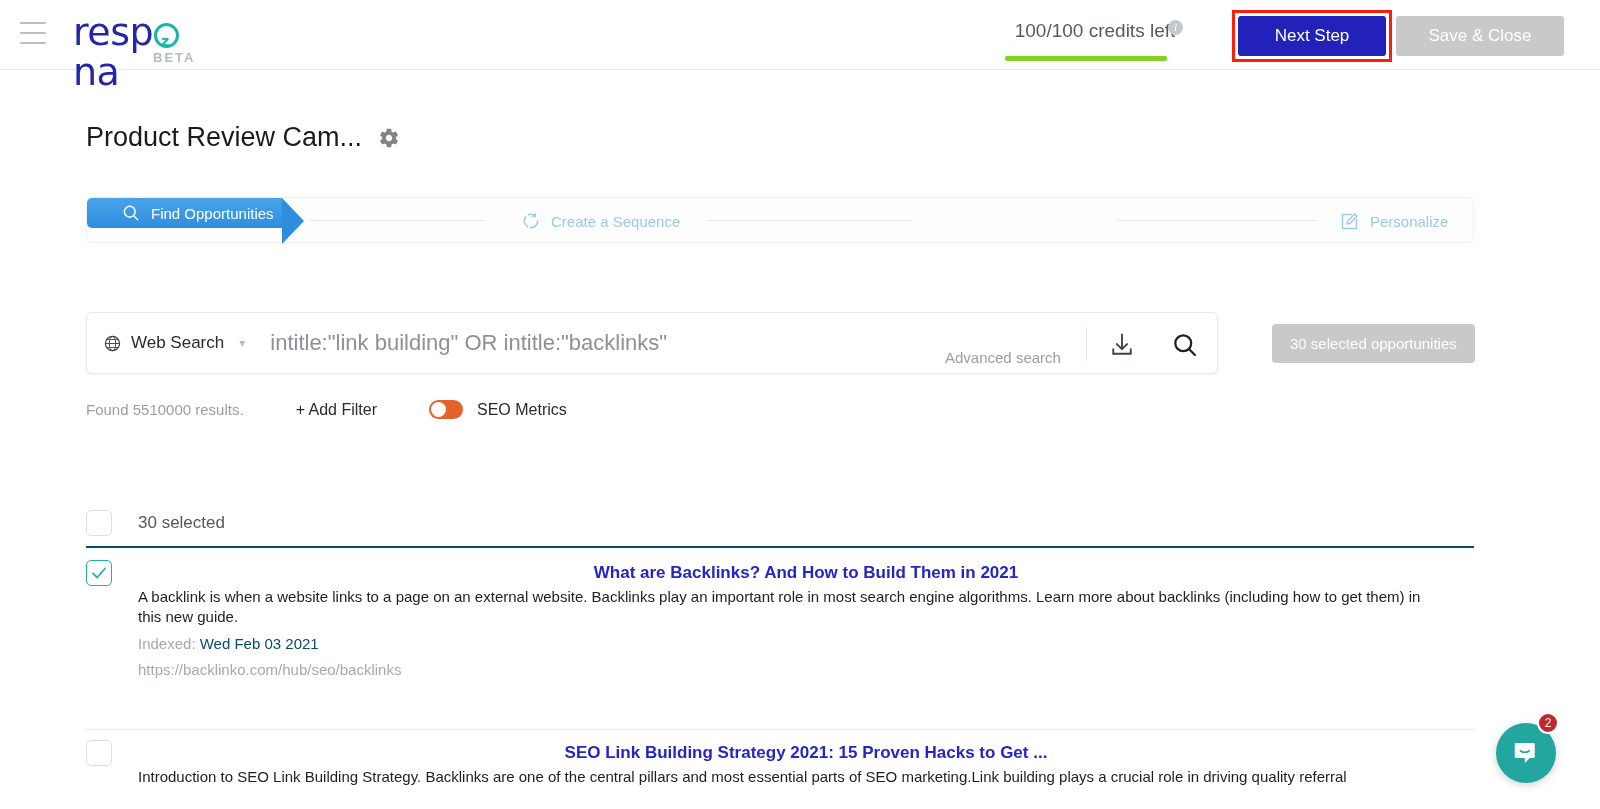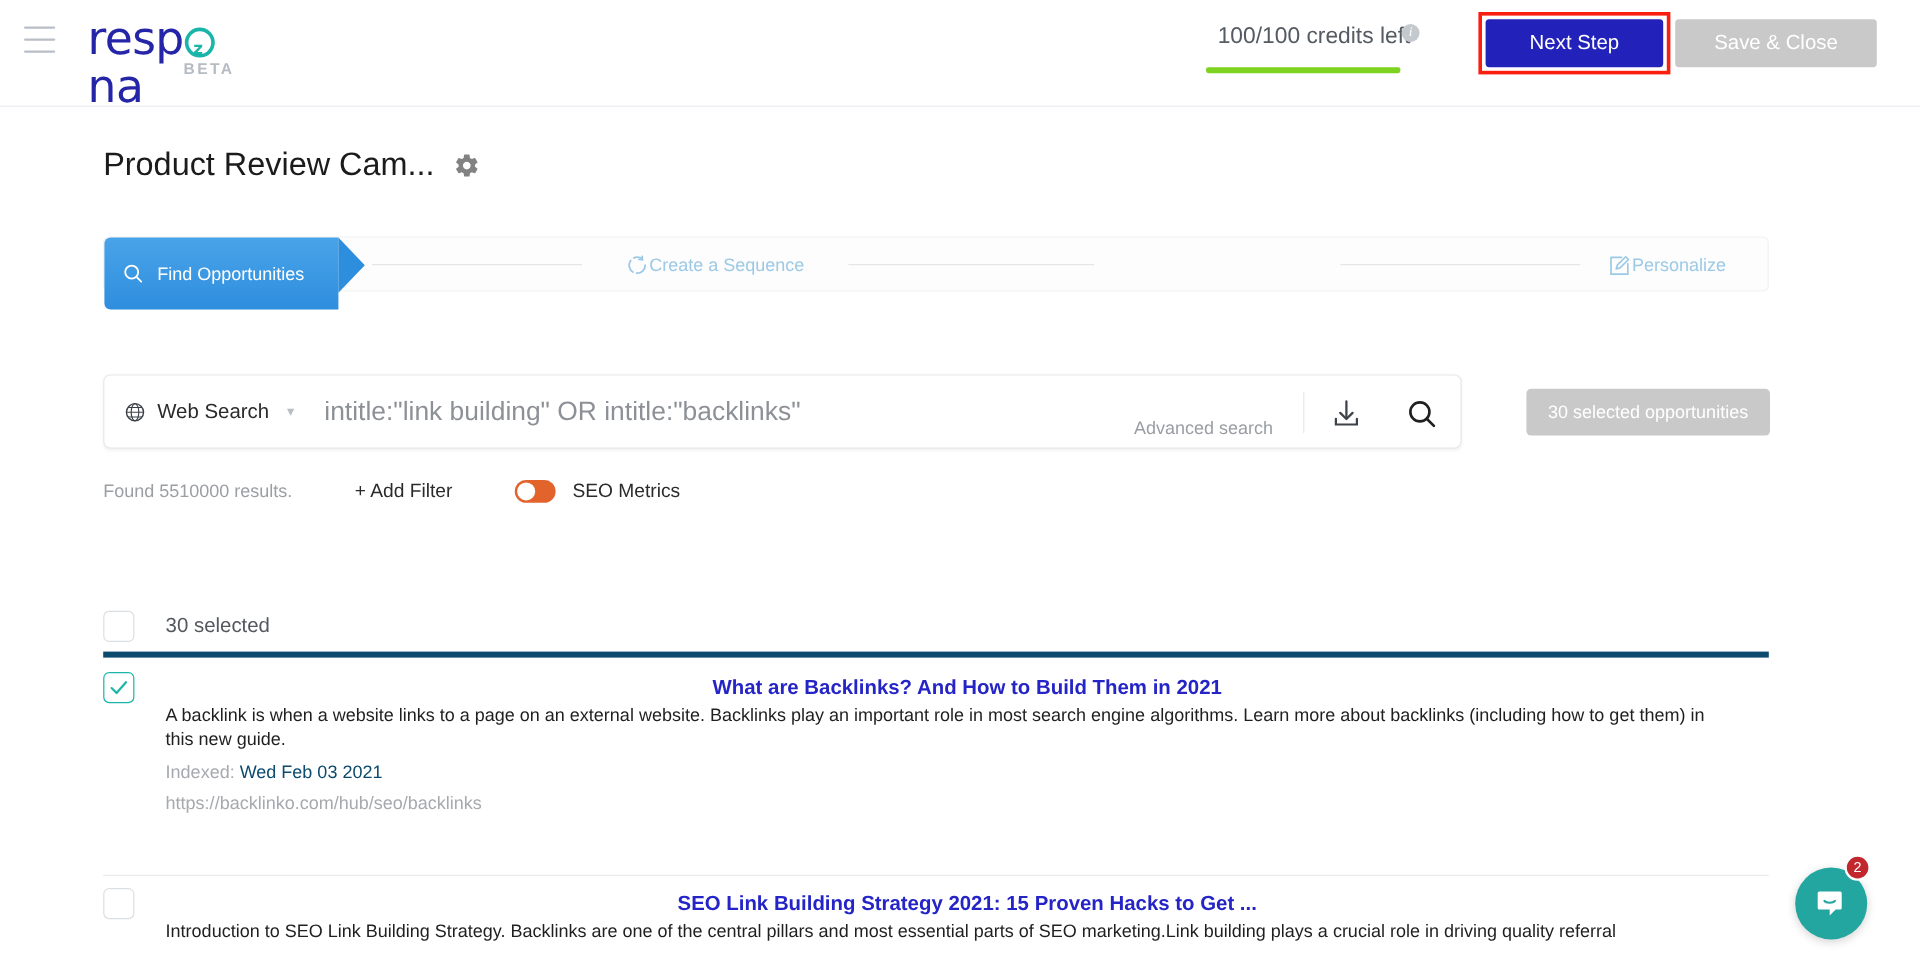--- a/index.html
+++ b/index.html
@@ -7,21 +7,21 @@
     width: 1600px; height: 809px;
     background: #ffffff;
     font-family: "Liberation Sans", sans-serif;
     overflow: hidden;
   }
   body { position: relative; }
 
   
   .topbar {
     position: absolute; left: 0; top: 0;
-    width: 1600px; height: 89px;
+    width: 1600px; height: 70px;
     background: #ffffff;
     border-bottom: 1px solid #e9ecef;
   }
   .hamburger {
     position: absolute; left: 20px; top: 22px;
     width: 26px; height: 22px;
     display: flex; flex-direction: column; justify-content: space-between;
     cursor: pointer;
   }
   .hamburger i { display: block; height: 2px; background: #b9bfc6; border-radius: 1px; }
@@ -101,37 +101,37 @@
   .stepper {
     position: absolute; left: 86px; top: 197px;
     width: 1388px; height: 46px;
     background: #fdfdfd;
     border: 1px solid #f0f1f2;
     border-radius: 5px;
     display: flex; align-items: center;
   }
   .step-active {
     position: absolute; left: 0; top: 0;
-    height: 60px; width: 195px;
+    height: 30px; width: 195px;
     background: linear-gradient(180deg, #49a3e8 0%, #2e8ede 100%);
     border-radius: 5px 0 0 5px;
     display: flex; align-items: center; gap: 10px;
-    padding-left: 14px; color: #ffffff; font-size: 15px;
+    padding-left: 34px; color: #ffffff; font-size: 15px;
     cursor: pointer;
   }
   .step-active::after {
     content: ""; position: absolute; left: 195px; top: 0;
     width: 0; height: 0;
     border-top: 23px solid transparent;
     border-bottom: 23px solid transparent;
     border-left: 22px solid #2e8ede;
   }
   .step {
     position: absolute; top: 0; height: 46px;
-    display: flex; align-items: center; 
+    display: flex; align-items: center; gap: 10px;
     color: #9cc9e6; font-size: 15px; cursor: pointer;
   }
   .step-line {
     position: absolute; top: 22px; height: 1px; background: #e3e6e8;
   }
   .step svg, .step-active svg { display: block; }
 
   
   .searchbox {
     position: absolute; left: 86px; top: 312px;
@@ -198,21 +198,21 @@
     width: 15px; height: 15px; border-radius: 50%;
     background: #ffffff;
   }
   .toggle-label { font-size: 16px; color: #2b2b2b; }
 
   
   .select-all-row {
     position: absolute; left: 86px; top: 500px;
     width: 1388px; height: 48px;
     display: flex; align-items: center;
-    border-bottom: 5px solid #0c4a6e;
+    border-bottom: 2px solid #0c4a6e;
   }
   .cb {
     width: 26px; height: 26px; border-radius: 5px;
     border: 1px solid #dcdfe2; background: #fff;
     display: flex; align-items: center; justify-content: center;
     cursor: pointer; flex: none;
   }
   .cb.checked { border-color: #19b5a8; }
   .select-all-label { margin-left: 26px; font-size: 17px; color: #54585d; }
 

